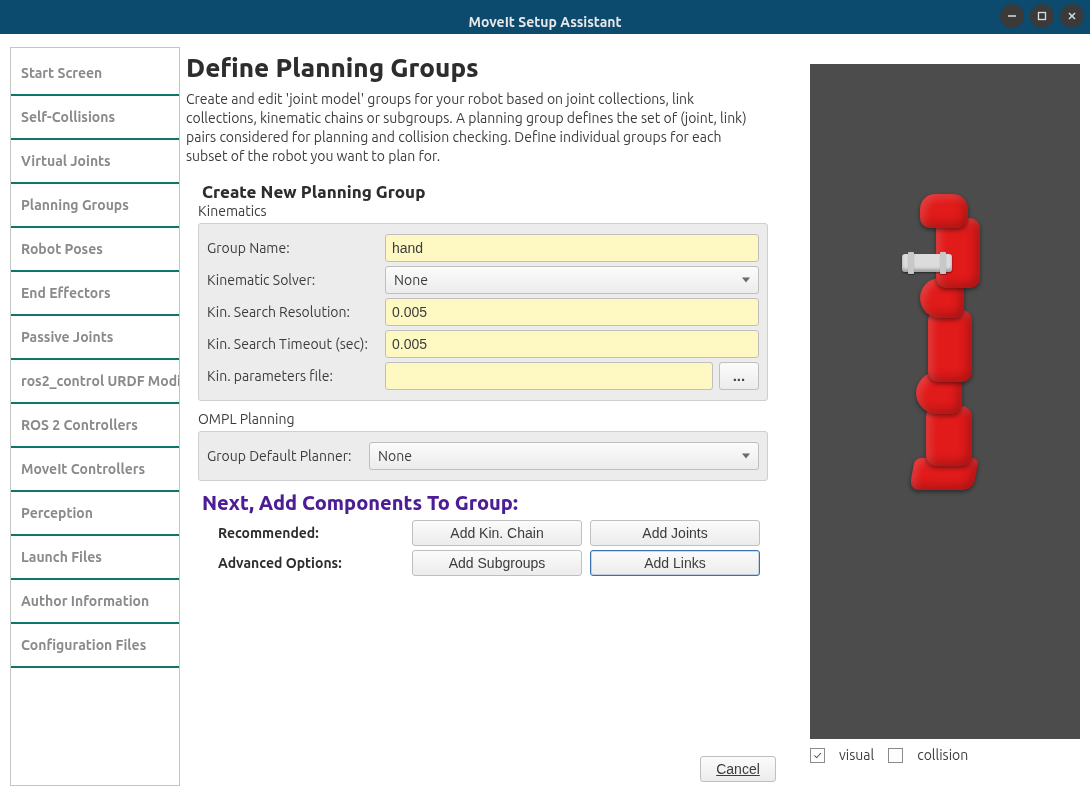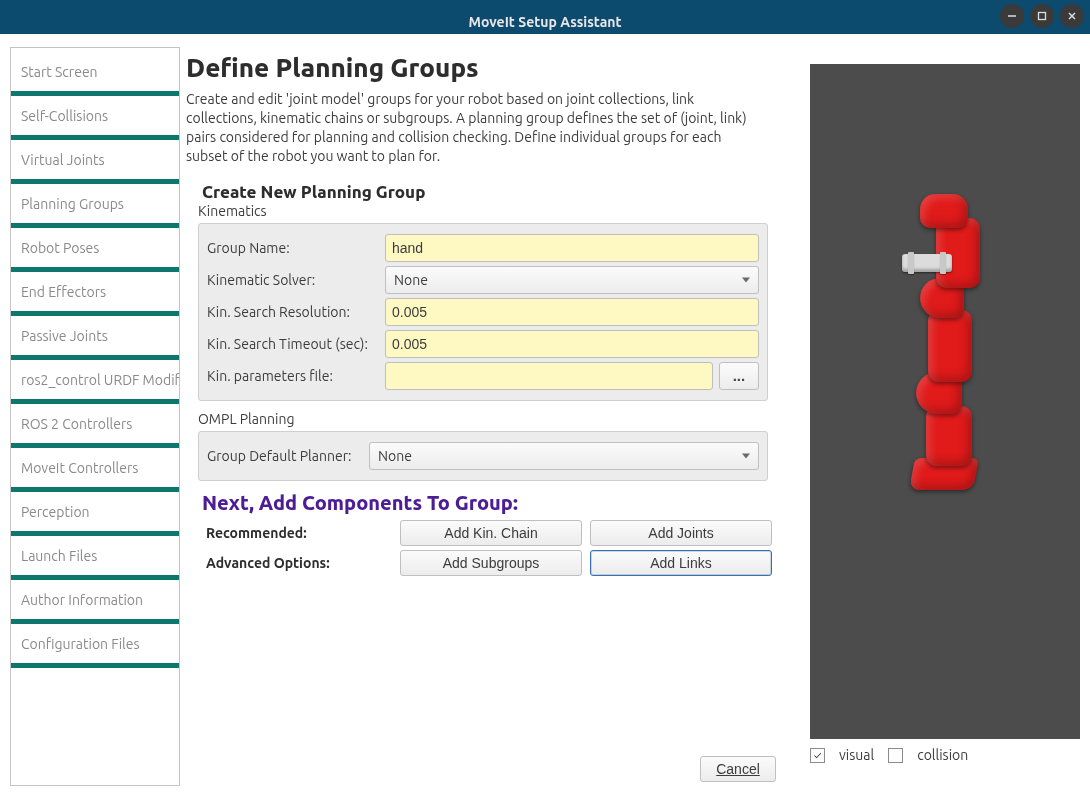--- a/index.html
+++ b/index.html
@@ -48,25 +48,26 @@
     border: 1px solid #c4c4c4;
     background: #fff;
     padding-top: 4px;
   }
   .side-item {
     height: 44px;
     display: flex; align-items: center;
     padding: 0 10px;
     font-size: 14px;
     color: #8a8a8a;
-    border-bottom: 5px solid #0f766e;
+    border-bottom: 2px solid #0f766e;
     white-space: nowrap;
     overflow: hidden;
     text-overflow: ellipsis;
     cursor: default;
+    font-weight: bold;
   }
 
   
   .content {
     position: absolute;
     top: 13px; left: 186px;
     width: 590px; bottom: 13px;
   }
   .content h1 {
     margin: 6px 0 8px 0;
@@ -150,21 +151,21 @@
   .components {
     margin: 6px 0 0 16px;
   }
   .components h3 {
     font-size: 20px; font-weight: 800;
     margin: 10px 0 6px 0;
     color: #4c1d95;
   }
   .comp-row {
     display: flex; align-items: center;
-    gap: 8px; margin: 4px 4px;
+    gap: 8px; margin: 4px 16px;
   }
   .comp-row .lbl {
     width: 186px;
     font-size: 14px; font-weight: 700;
     color: #2d2d2d;
   }
   .btn {
     height: 26px;
     flex:1;
     max-width: 184px;

